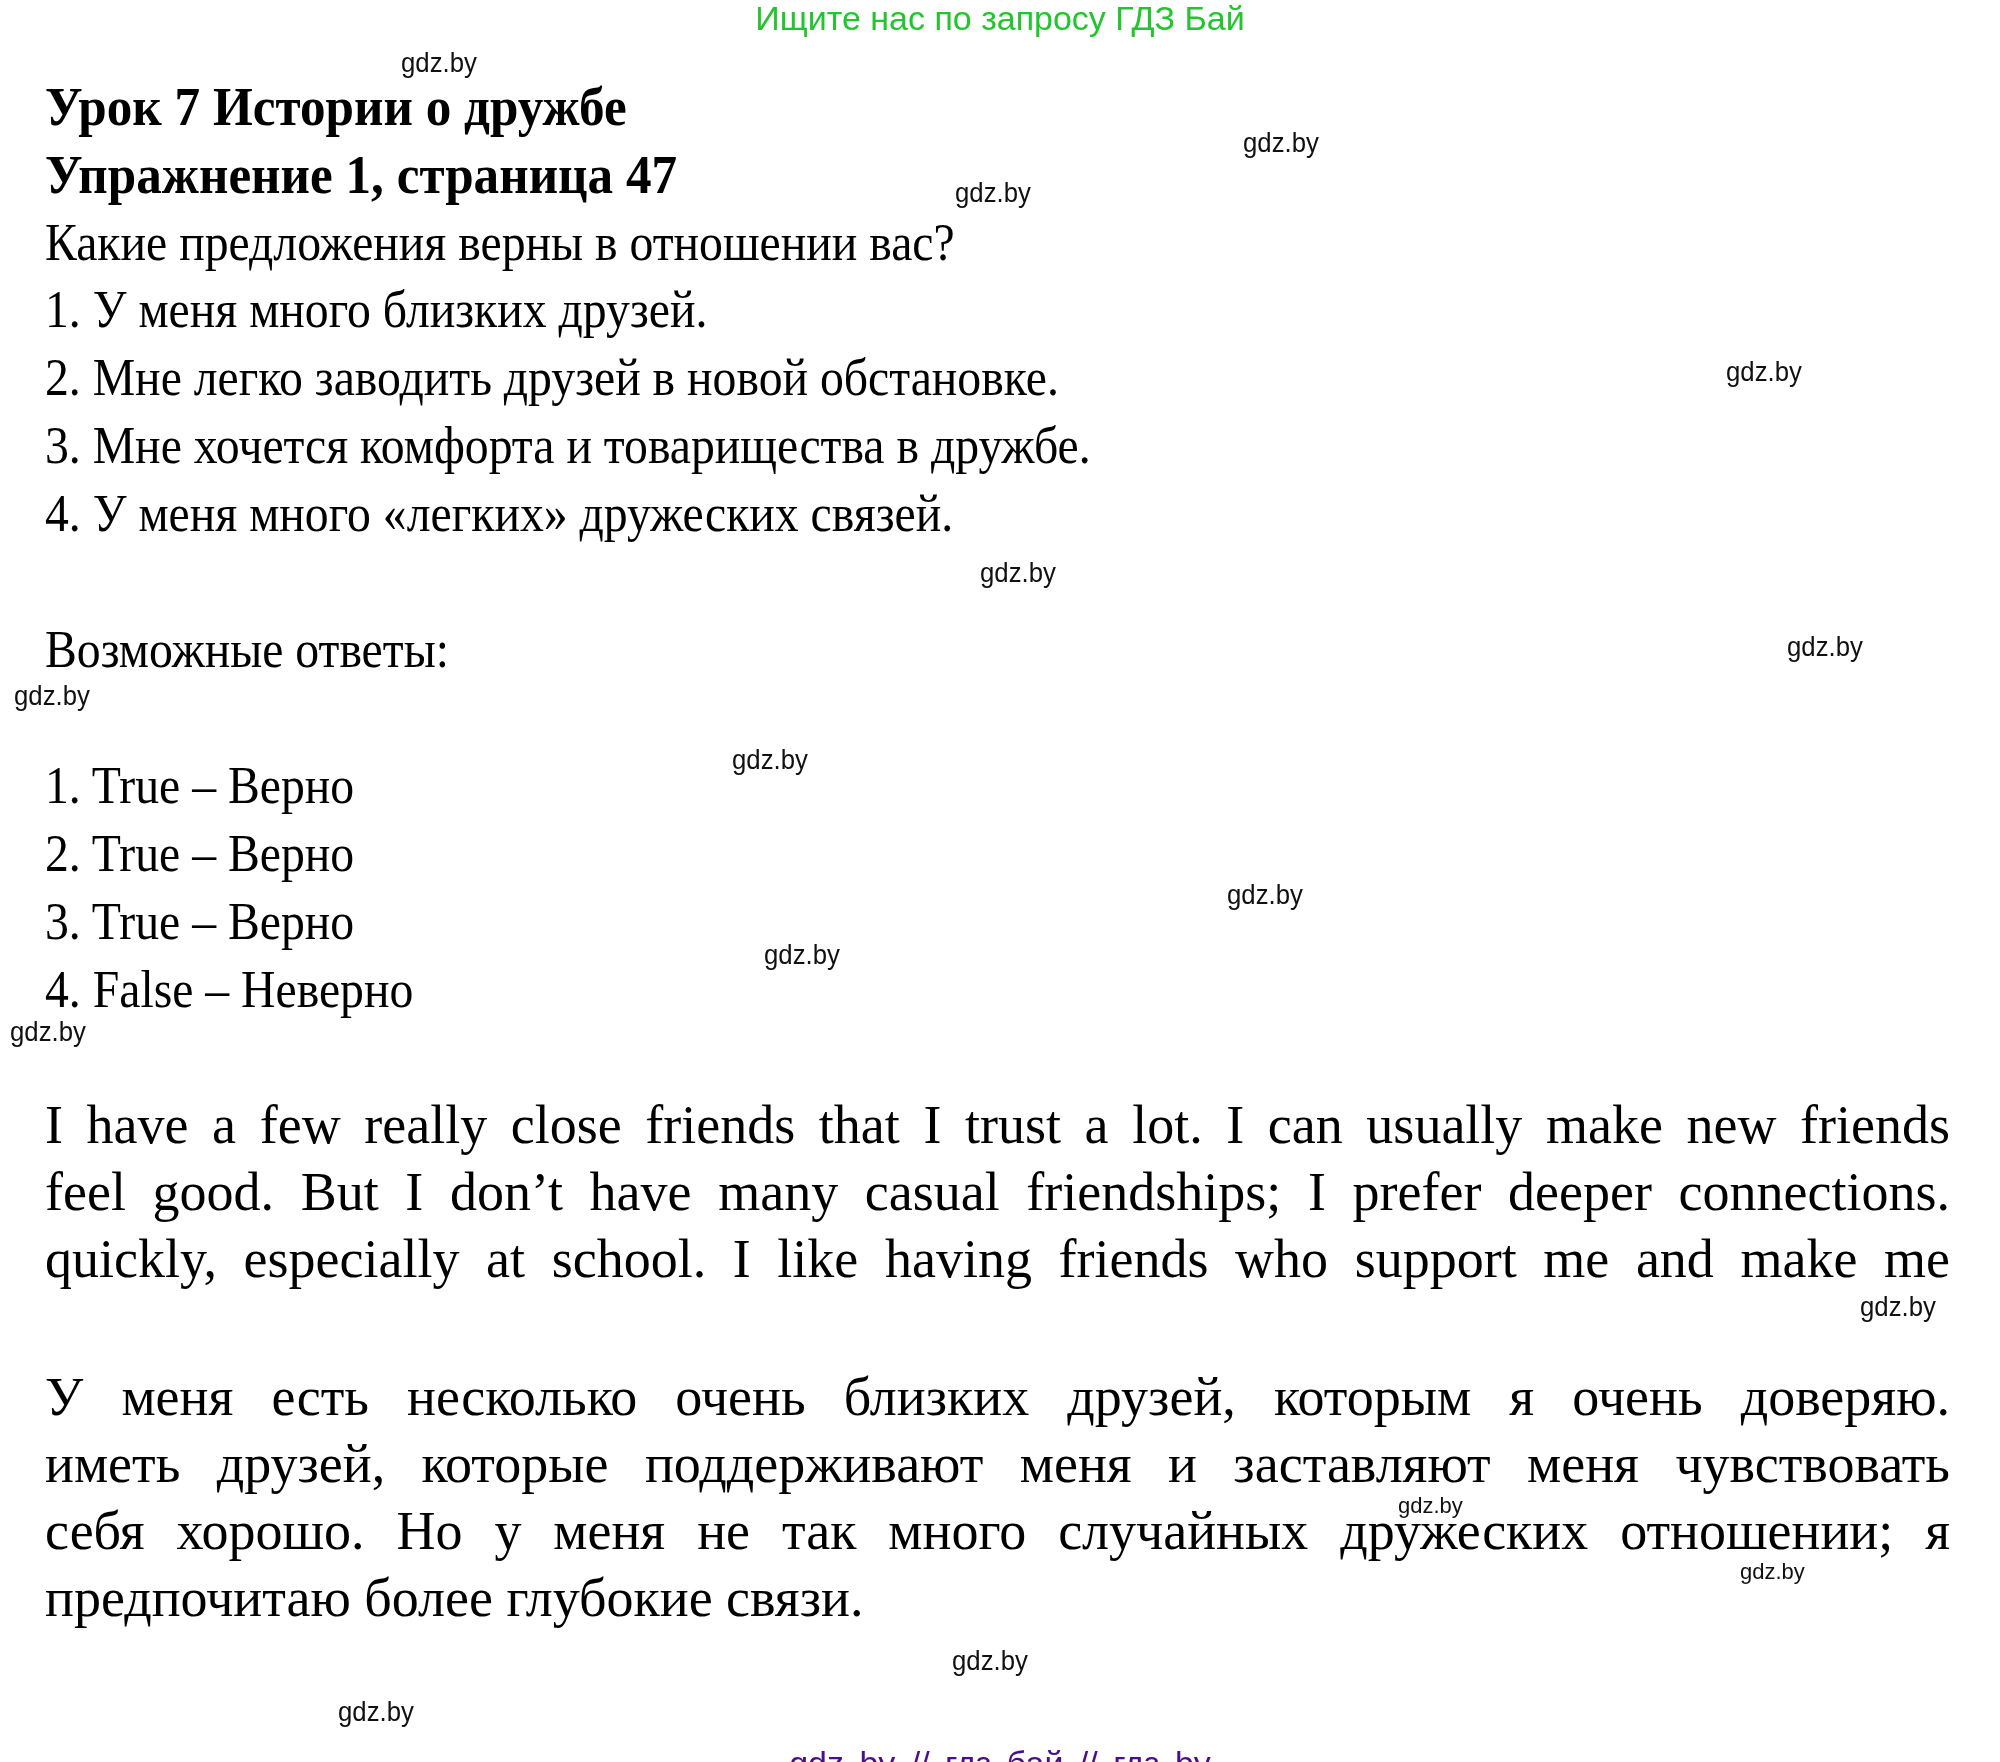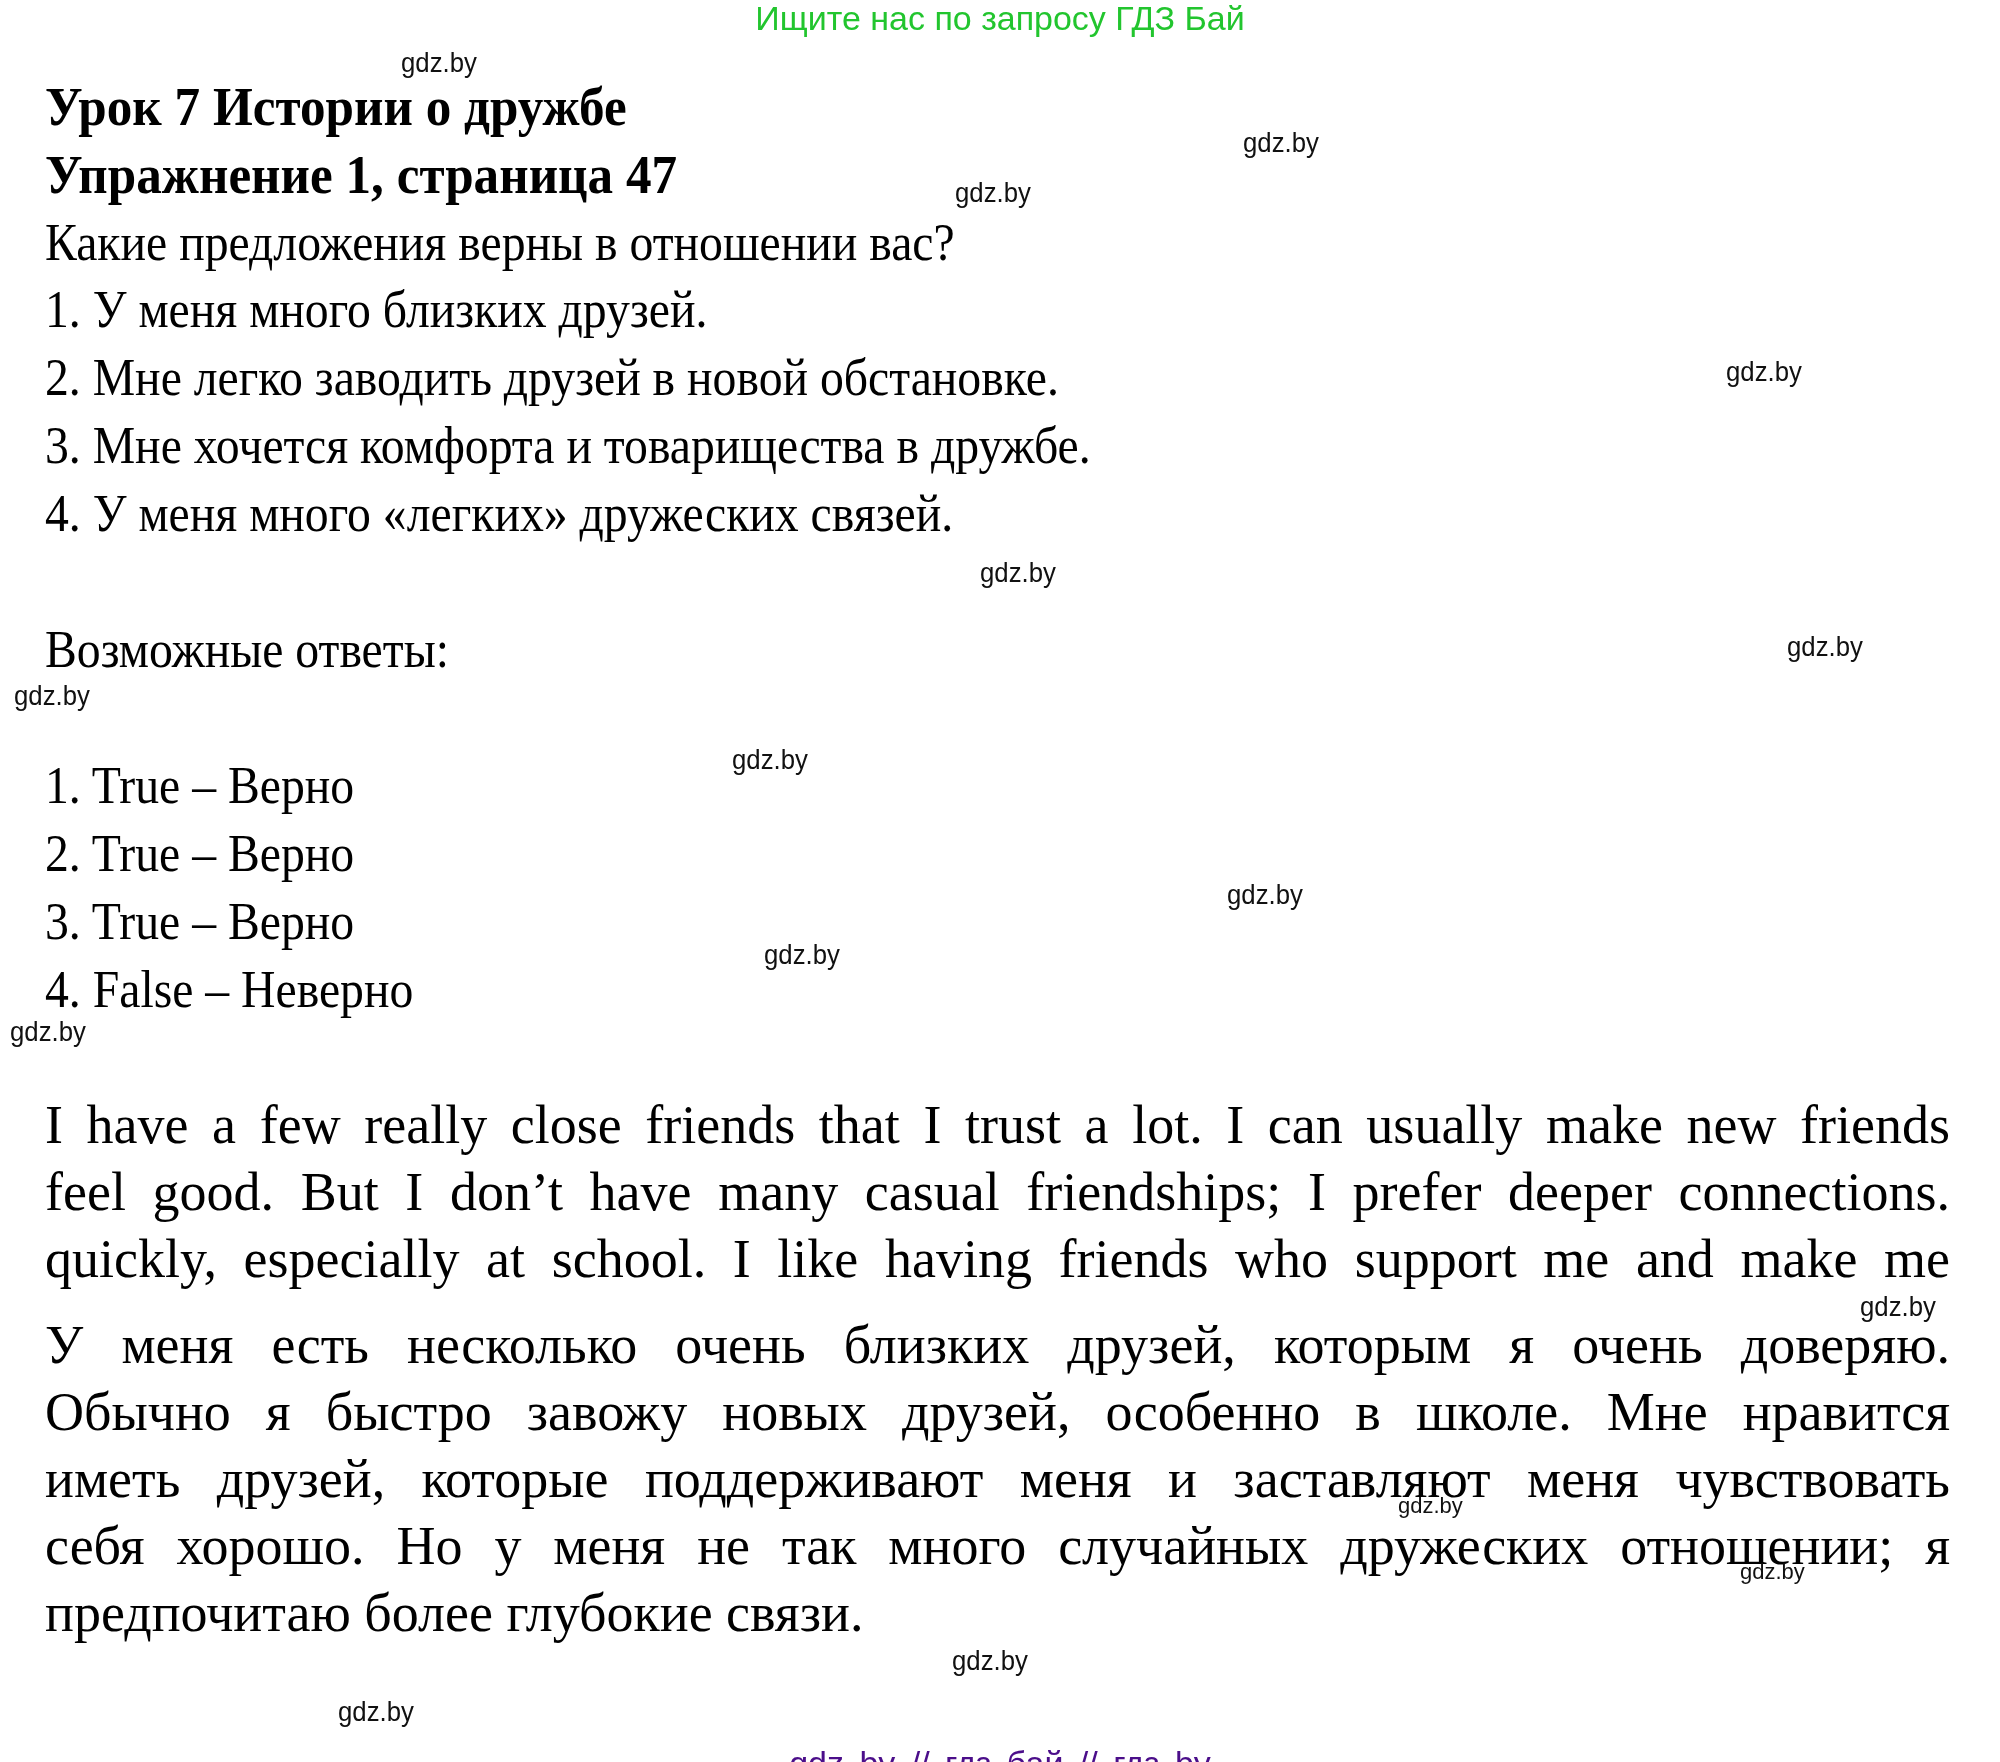--- a/index.html
+++ b/index.html
@@ -36,23 +36,22 @@
 <div class="abs serif line" style="top:820px;">2. True – Верно</div>
 <div class="abs serif line" style="top:888px;">3. True – Верно</div>
 <div class="abs serif line" style="top:956px;">4. False – Неверно</div>
 
 <div class="serif para" style="top:1092px;">
   <span class="row">I have a few really close friends that I trust a lot. I can usually make new friends</span>
   <span class="row">feel good. But I don’t have many casual friendships; I prefer deeper connections.</span>
   <span class="row">quickly, especially at school. I like having friends who support me and make me</span>
 </div>
 
-<div class="serif para" style="top:1312px;">
+<div class="serif para" style="top:1364px;">
   <span class="row">У меня есть несколько очень близких друзей, которым я очень доверяю.</span>
-  <span class="row">Обычно я быстро завожу новых друзей, особенно в школе. Мне нравится</span>
   <span class="row">иметь друзей, которые поддерживают меня и заставляют меня чувствовать</span>
   <span class="row">себя хорошо. Но у меня не так много случайных дружеских отношении; я</span>
   <span class="row last">предпочитаю более глубокие связи.</span>
 </div>
 
 <div class="abs sans wm" style="left:401px; top:48px;">gdz.by</div>
 <div class="abs sans wm" style="left:1243px; top:128px;">gdz.by</div>
 <div class="abs sans wm" style="left:955px; top:178px;">gdz.by</div>
 <div class="abs sans wm" style="left:1726px; top:357px;">gdz.by</div>
 <div class="abs sans wm" style="left:980px; top:558px;">gdz.by</div>

